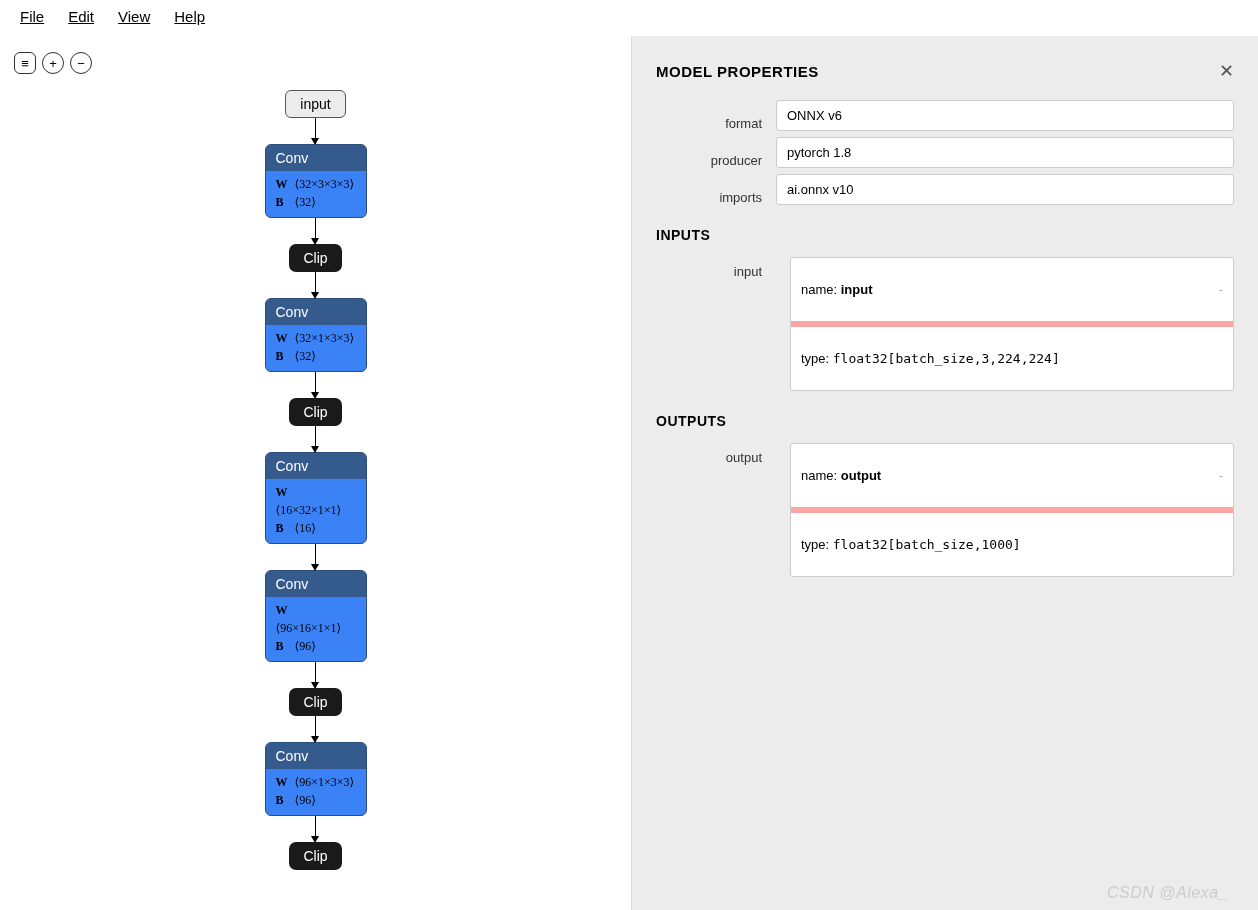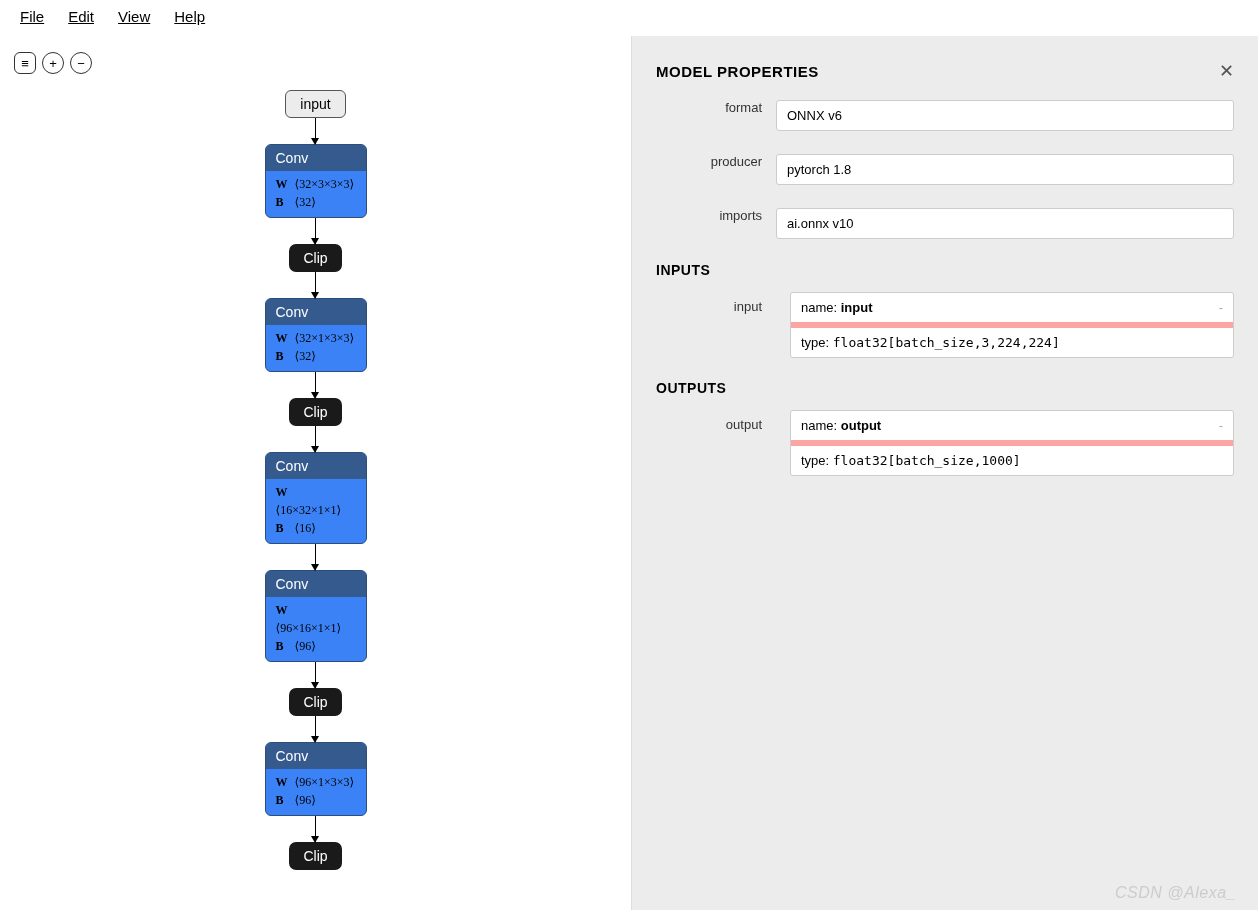--- a/index.html
+++ b/index.html
@@ -20,29 +20,29 @@
 .arrow::after { content: ''; position: absolute; bottom: -1px; left: -4px; border-left: 4.5px solid transparent; border-right: 4.5px solid transparent; border-top: 7px solid #000; }
 .conv { width: 102px; border: 1px solid #2d4d7a; border-radius: 6px; overflow: hidden; background: #3b82f6; }
 .conv-head { background: #355a8e; color: #fff; padding: 5px 10px; font-size: 14px; }
 .conv-body { padding: 4px 10px 6px; font-size: 12px; line-height: 1.5; font-family: Liberation Serif, serif; }
 .conv-body .wt { font-weight: bold; display: inline-block; width: 16px; }
 .clip { background: #1a1a1a; color: #fff; padding: 6px 14px; border-radius: 7px; font-size: 14px; }
 .props-panel { flex: 1; background: #ececec; padding: 24px 24px; overflow-y: auto; }
 .props-header { display: flex; justify-content: space-between; align-items: center; margin-bottom: 18px; }
 .props-title { font-size: 15px; font-weight: bold; letter-spacing: 0.5px; }
 .close-x { font-size: 18px; color: #555; cursor: pointer; }
-.prop-row { display: flex; align-items: flex-start; margin-bottom: 23px; }
+.prop-row { display: flex; align-items: flex-end; margin-bottom: 6px; }
 .prop-label { width: 120px; text-align: right; padding-right: 14px; font-size: 13px; color: #333; }
 .prop-val { flex: 1; background: #fff; border: 1px solid #ccc; border-radius: 3px; padding: 7px 10px; font-size: 13px; }
 .section-h { font-size: 14px; font-weight: bold; margin: 22px 0 14px; letter-spacing: 0.5px; }
 .io-box { margin-left: 134px; background: #fff; border: 1px solid #ccc; border-radius: 3px; font-size: 13px; }
-.io-line { padding: 7px 10px; display: flex; justify-content: space-between; }
+.io-line { padding: 24px 10px; display: flex; justify-content: space-between; }
 .io-line + .io-line { border-top: 6px solid #fca5a5; }
 .mono { font-family: "Consolas", monospace; }
-.watermark { position: absolute; right: 22px; bottom: 8px; color: #ccc; font-size: 16px; font-style: italic; letter-spacing: 0.5px; }
+.watermark { position: absolute; right: 30px; bottom: 8px; color: #ccc; font-size: 16px; font-style: italic; letter-spacing: 0.5px; }
 </style>
 </head>
 <body>
 
 <div class="menubar">
   <span>File</span>
   <span>Edit</span>
   <span>View</span>
   <span>Help</span>
 </div>

